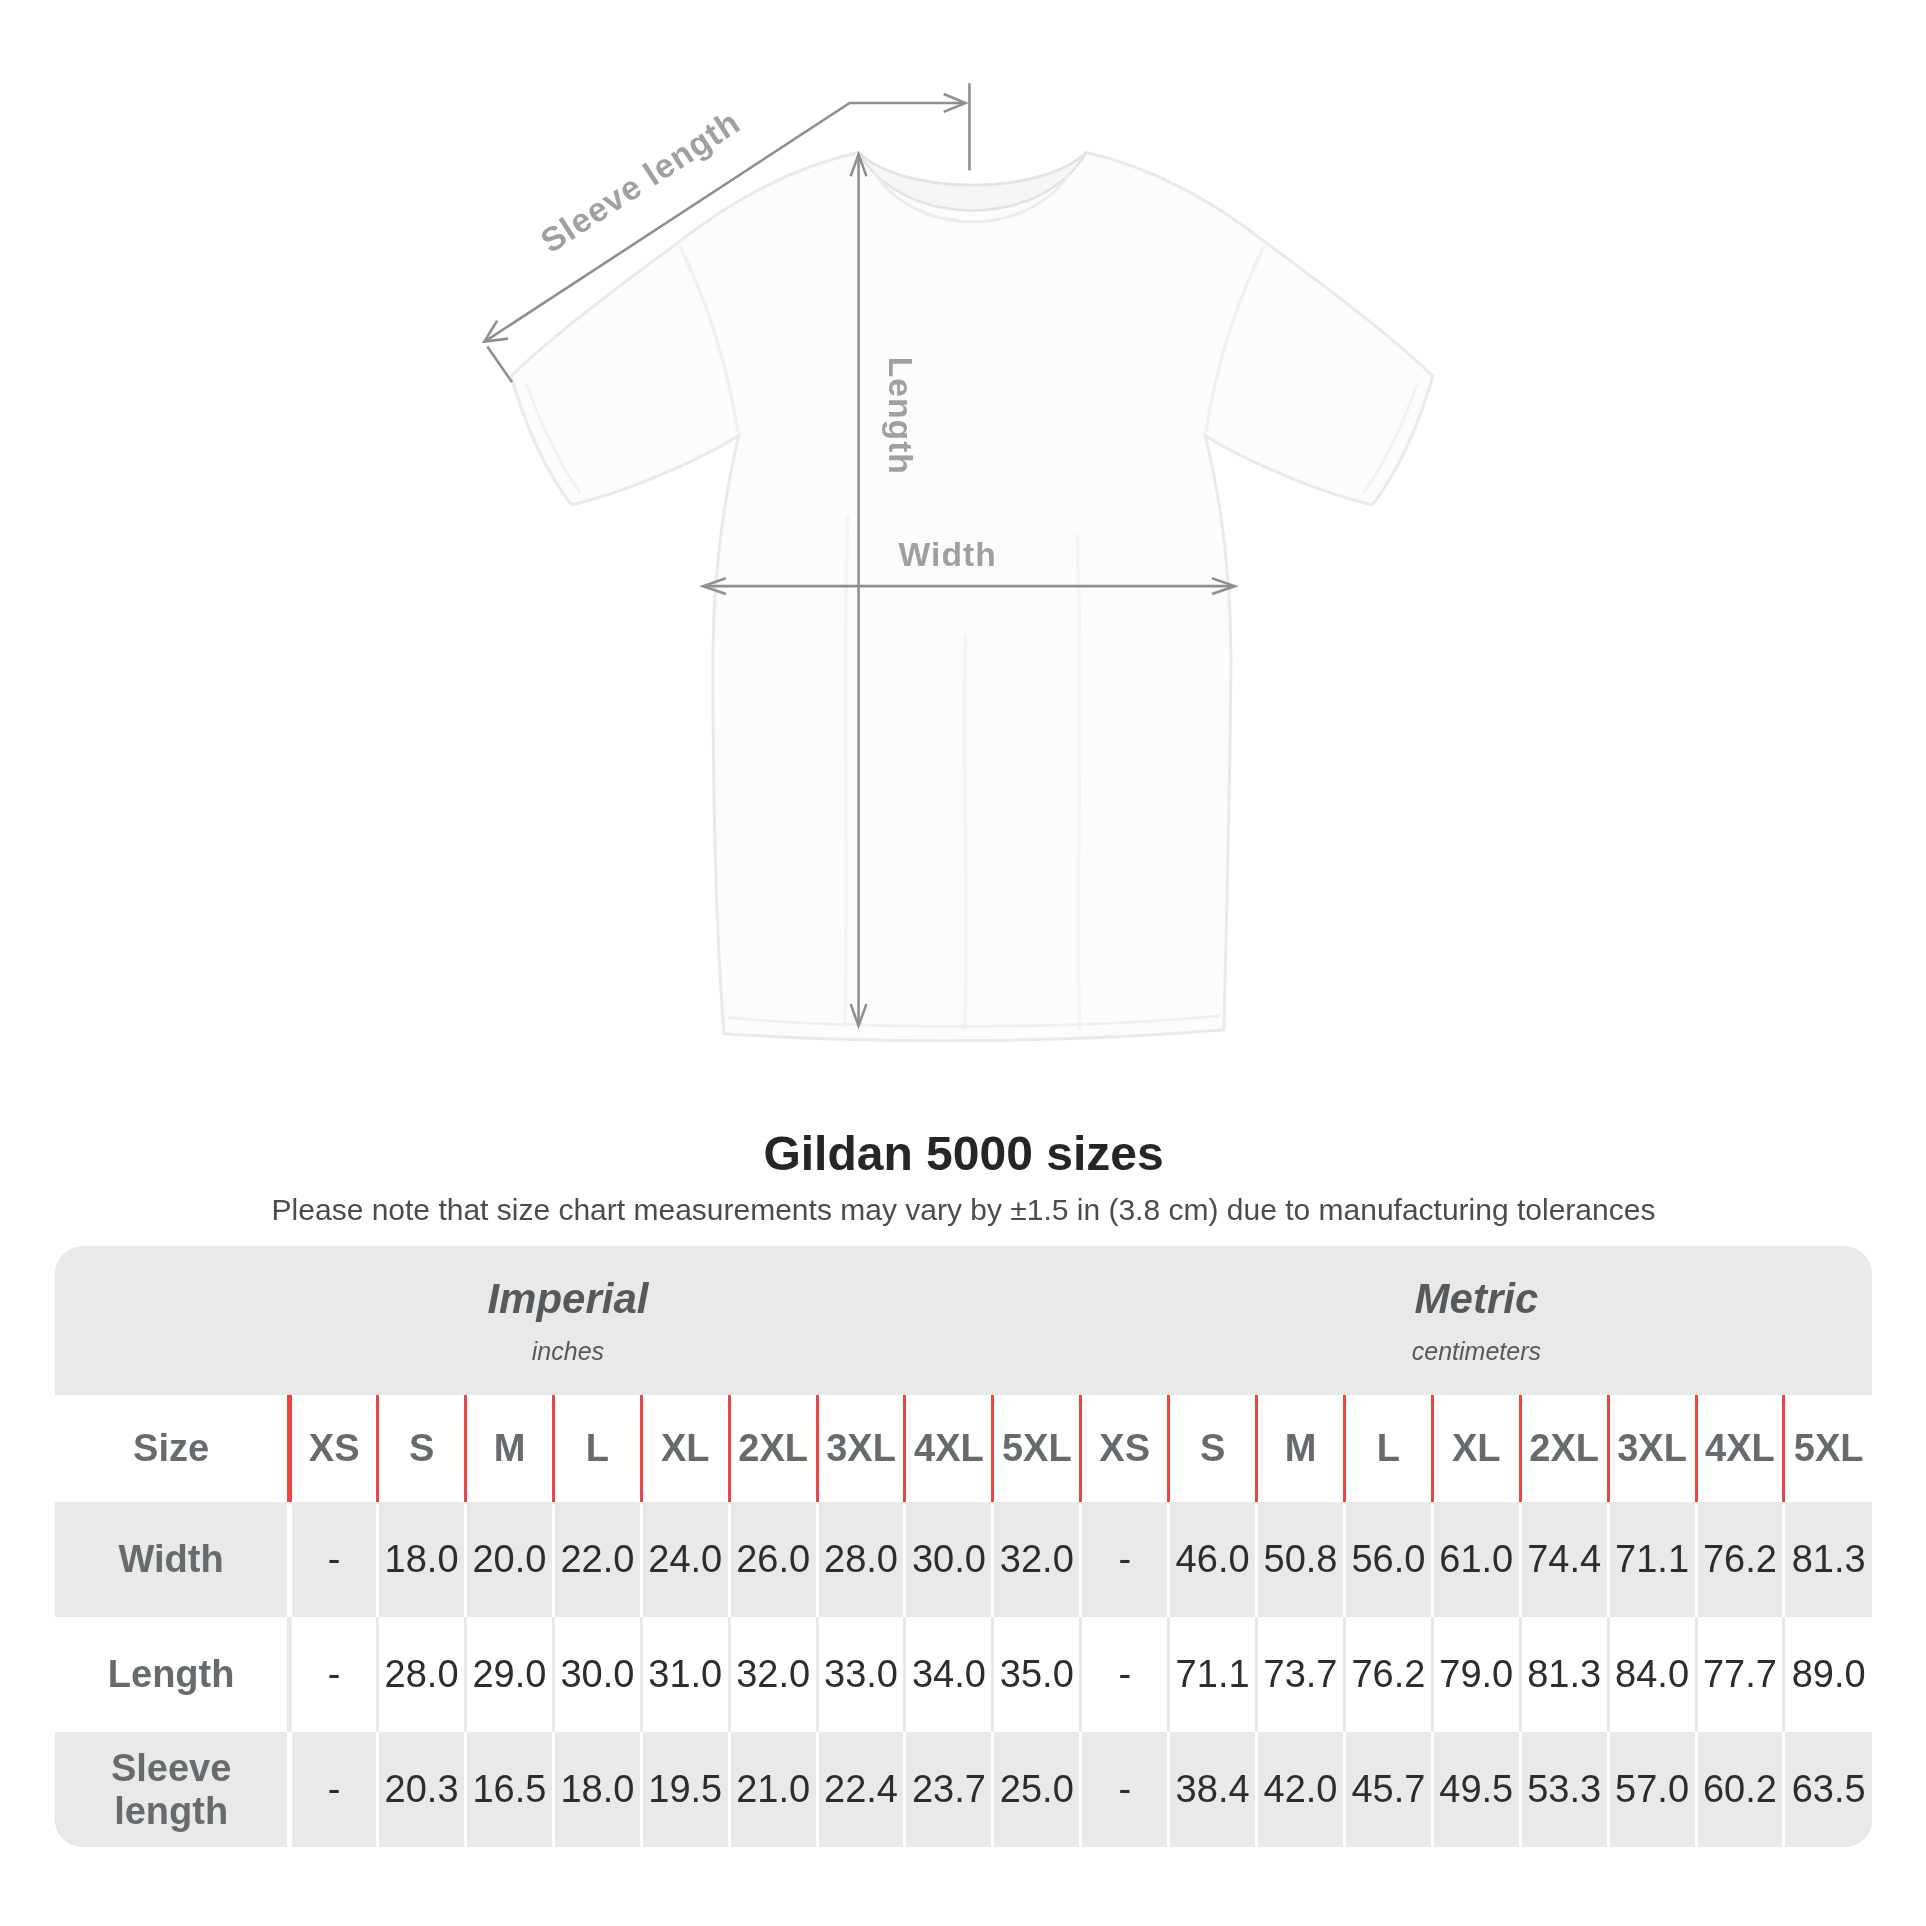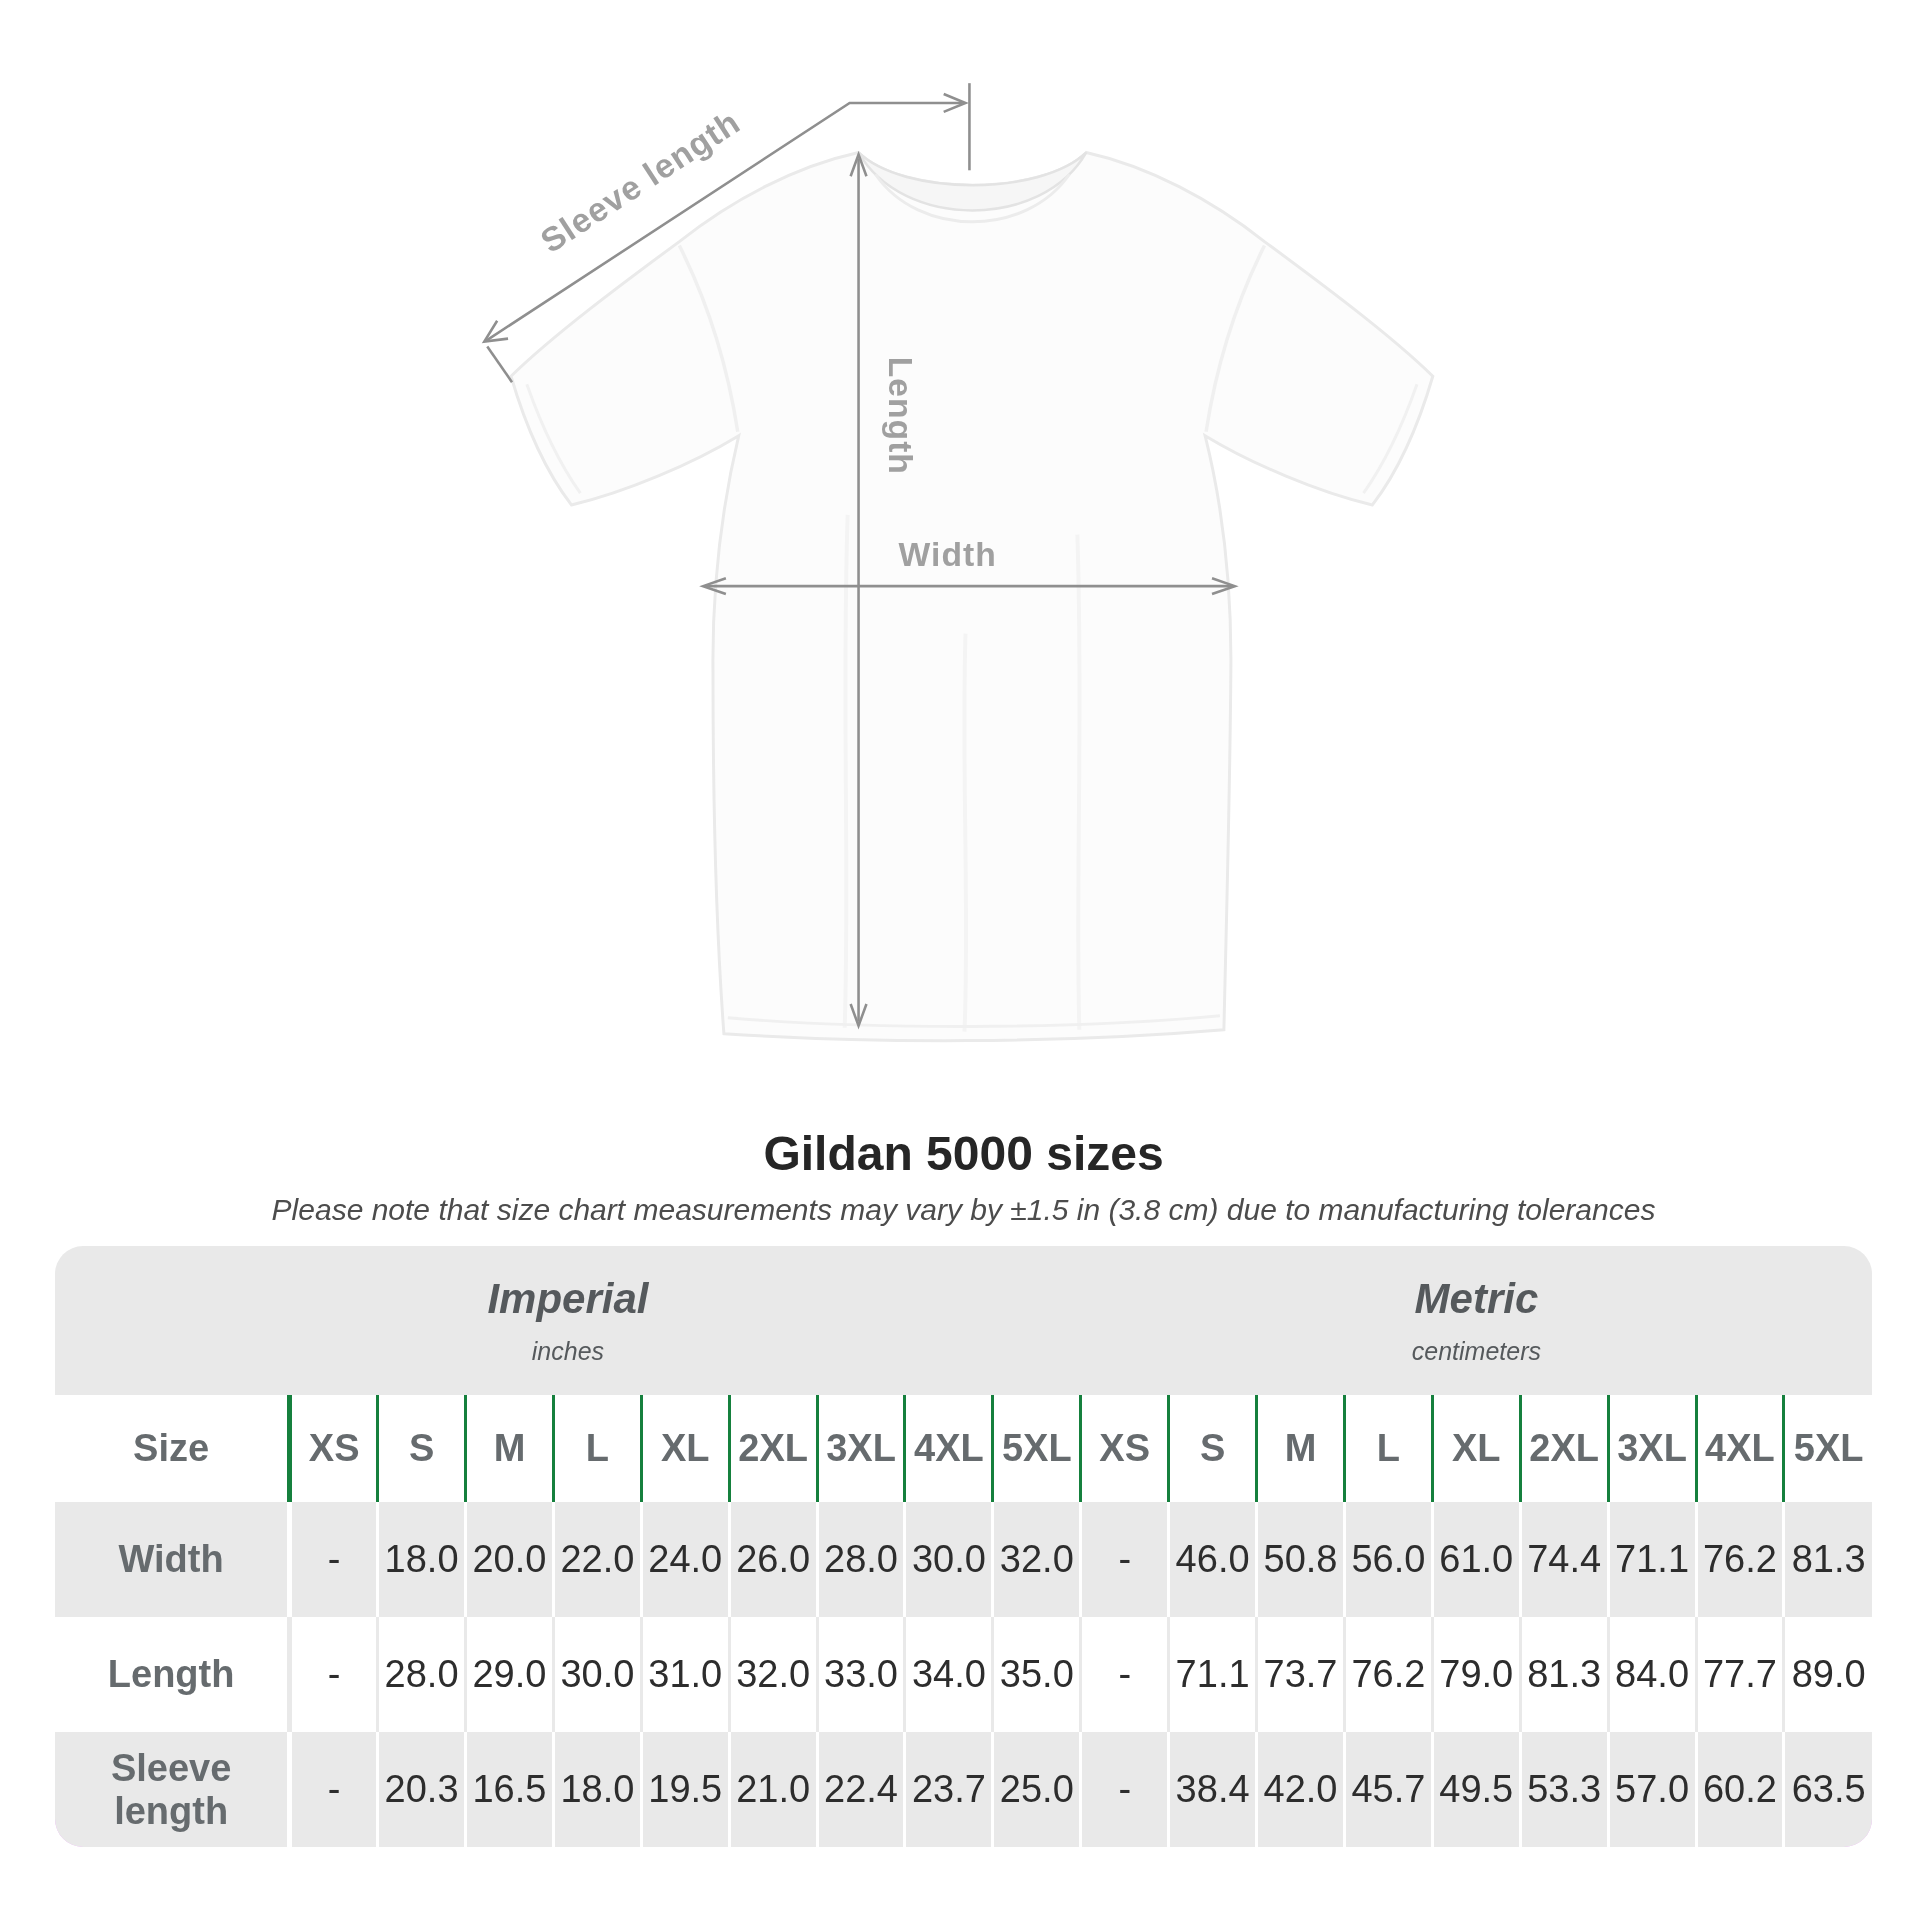--- a/index.html
+++ b/index.html
@@ -17,21 +17,21 @@
     font-family:"Liberation Sans", sans-serif;
     font-size:34px;font-weight:bold;fill:#a0a0a0;letter-spacing:1px;
   }
 
   
   h1.title{
     margin:28px 0 14px;text-align:center;
     font-size:48px;line-height:1.05;color:#262626;font-weight:bold;
   }
   p.subtitle{
-    margin:0;text-align:center;font-style:italic;
+    margin:0;text-align:center;
     font-size:30px;color:#4c4c4c;
   }
 
   
   .table-card{
     width:1817px;margin:19px auto 0;
     border-radius:28px;overflow:hidden;background:#ffffff;
   }
   .units-row{
     display:flex;height:149px;background:#e9e9e9;
@@ -52,21 +52,21 @@
   col.label-col{width:12.92%;}
   table.sizes th, table.sizes td{
     text-align:center;vertical-align:middle;padding:0;
     font-size:38px;
   }
   table.sizes th{color:#666b6e;font-weight:bold;}
   table.sizes td{color:#2d2d2d;font-weight:normal;}
   tr.size-row{height:107px;background:#ffffff;}
   tr.gray{height:115px;background:#e9e9e9;}
   tr.white{height:115px;background:#ffffff;}
-  tr.size-row th:not(:first-child){border-left:3px solid #15803d;}
+  tr.size-row th:not(:first-child){border-left:3px solid #ef4444;}
   tr.white td{border-left:3px solid #e9e9e9;}
   tr.gray td{border-left:3px solid #ffffff;}
   tr.size-row th.fd{border-left-width:5px;}
   tr.white td.fd{border-left-width:5px;}
   tr.gray td.fd{border-left-width:5px;}
 </style>
 </head>
 <body>
 
 <div class="page">

